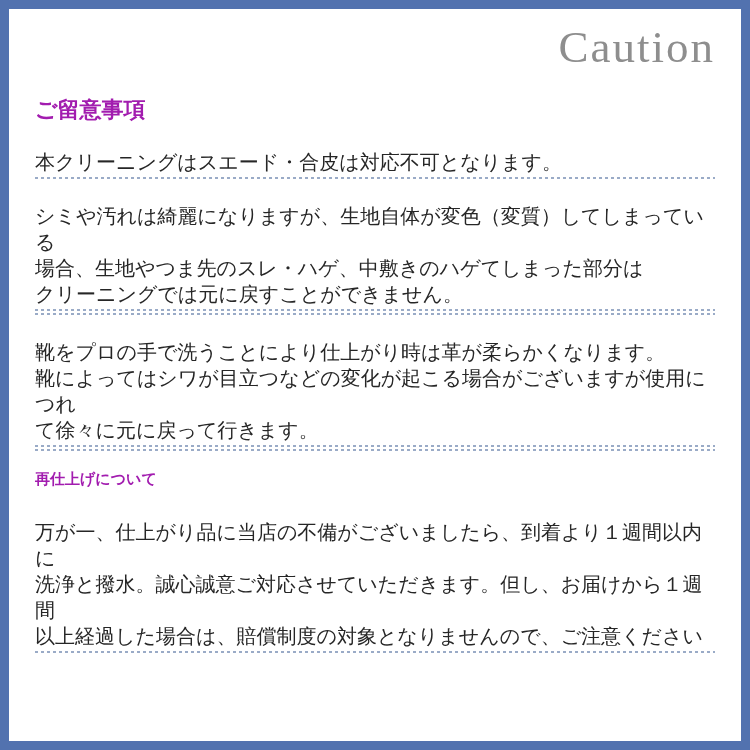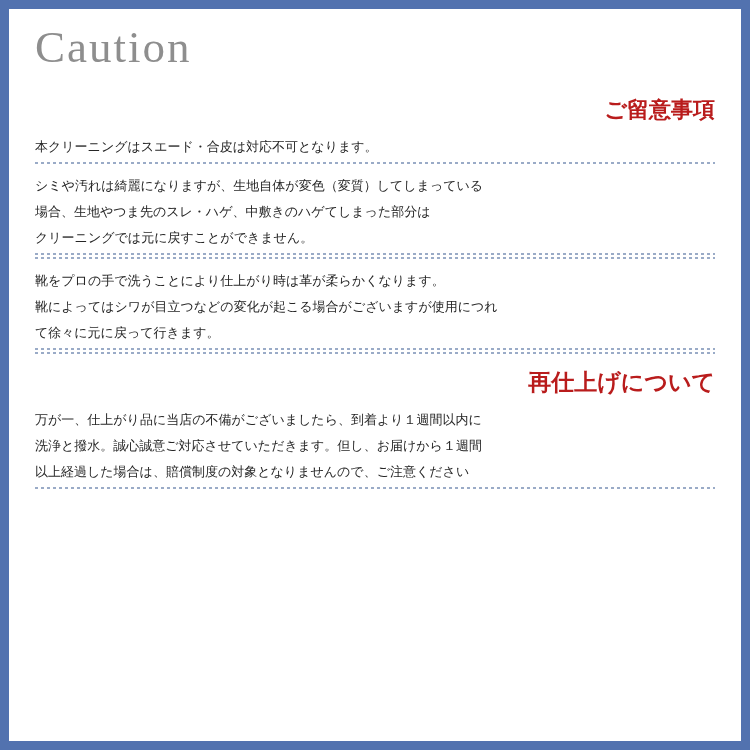--- a/index.html
+++ b/index.html
@@ -13,44 +13,44 @@
     font-family: "Liberation Sans", sans-serif;
   }
   .page {
     box-sizing: border-box;
     width: 100%;
     height: 100%;
     padding: 0 26px;
   }
   .title {
     margin: 14px 0 0;
-    text-align: left;
+    text-align: right;
     font-family: "Liberation Serif", serif;
     font-weight: 400;
     font-size: 45px;
     line-height: 48px;
     letter-spacing: 2px;
     color: #8e8e8e;
   }
   .section-heading {
-    text-align: right;
+    text-align: left;
     font-weight: bold;
-    color: #b91c1c;
+    color: #a21caf;
     margin: 24px 0 6px;
     font-size: 22px;
     line-height: 30px;
   }
   .section-heading.second {
     margin: 12px 0 6px;
-    font-size: 23px;
+    font-size: 15px;
     line-height: 32px;
   }
   .para {
-    margin: 9px 0 2px;
-    font-size: 13px;
+    margin: 24px 0 2px;
+    font-size: 20px;
     line-height: 26px;
     color: #262626;
     white-space: pre-line;
     letter-spacing: 0;
   }
   .divider {
     height: 2px;
     margin: 2px 0;
     background-image: repeating-linear-gradient(
       to right,

